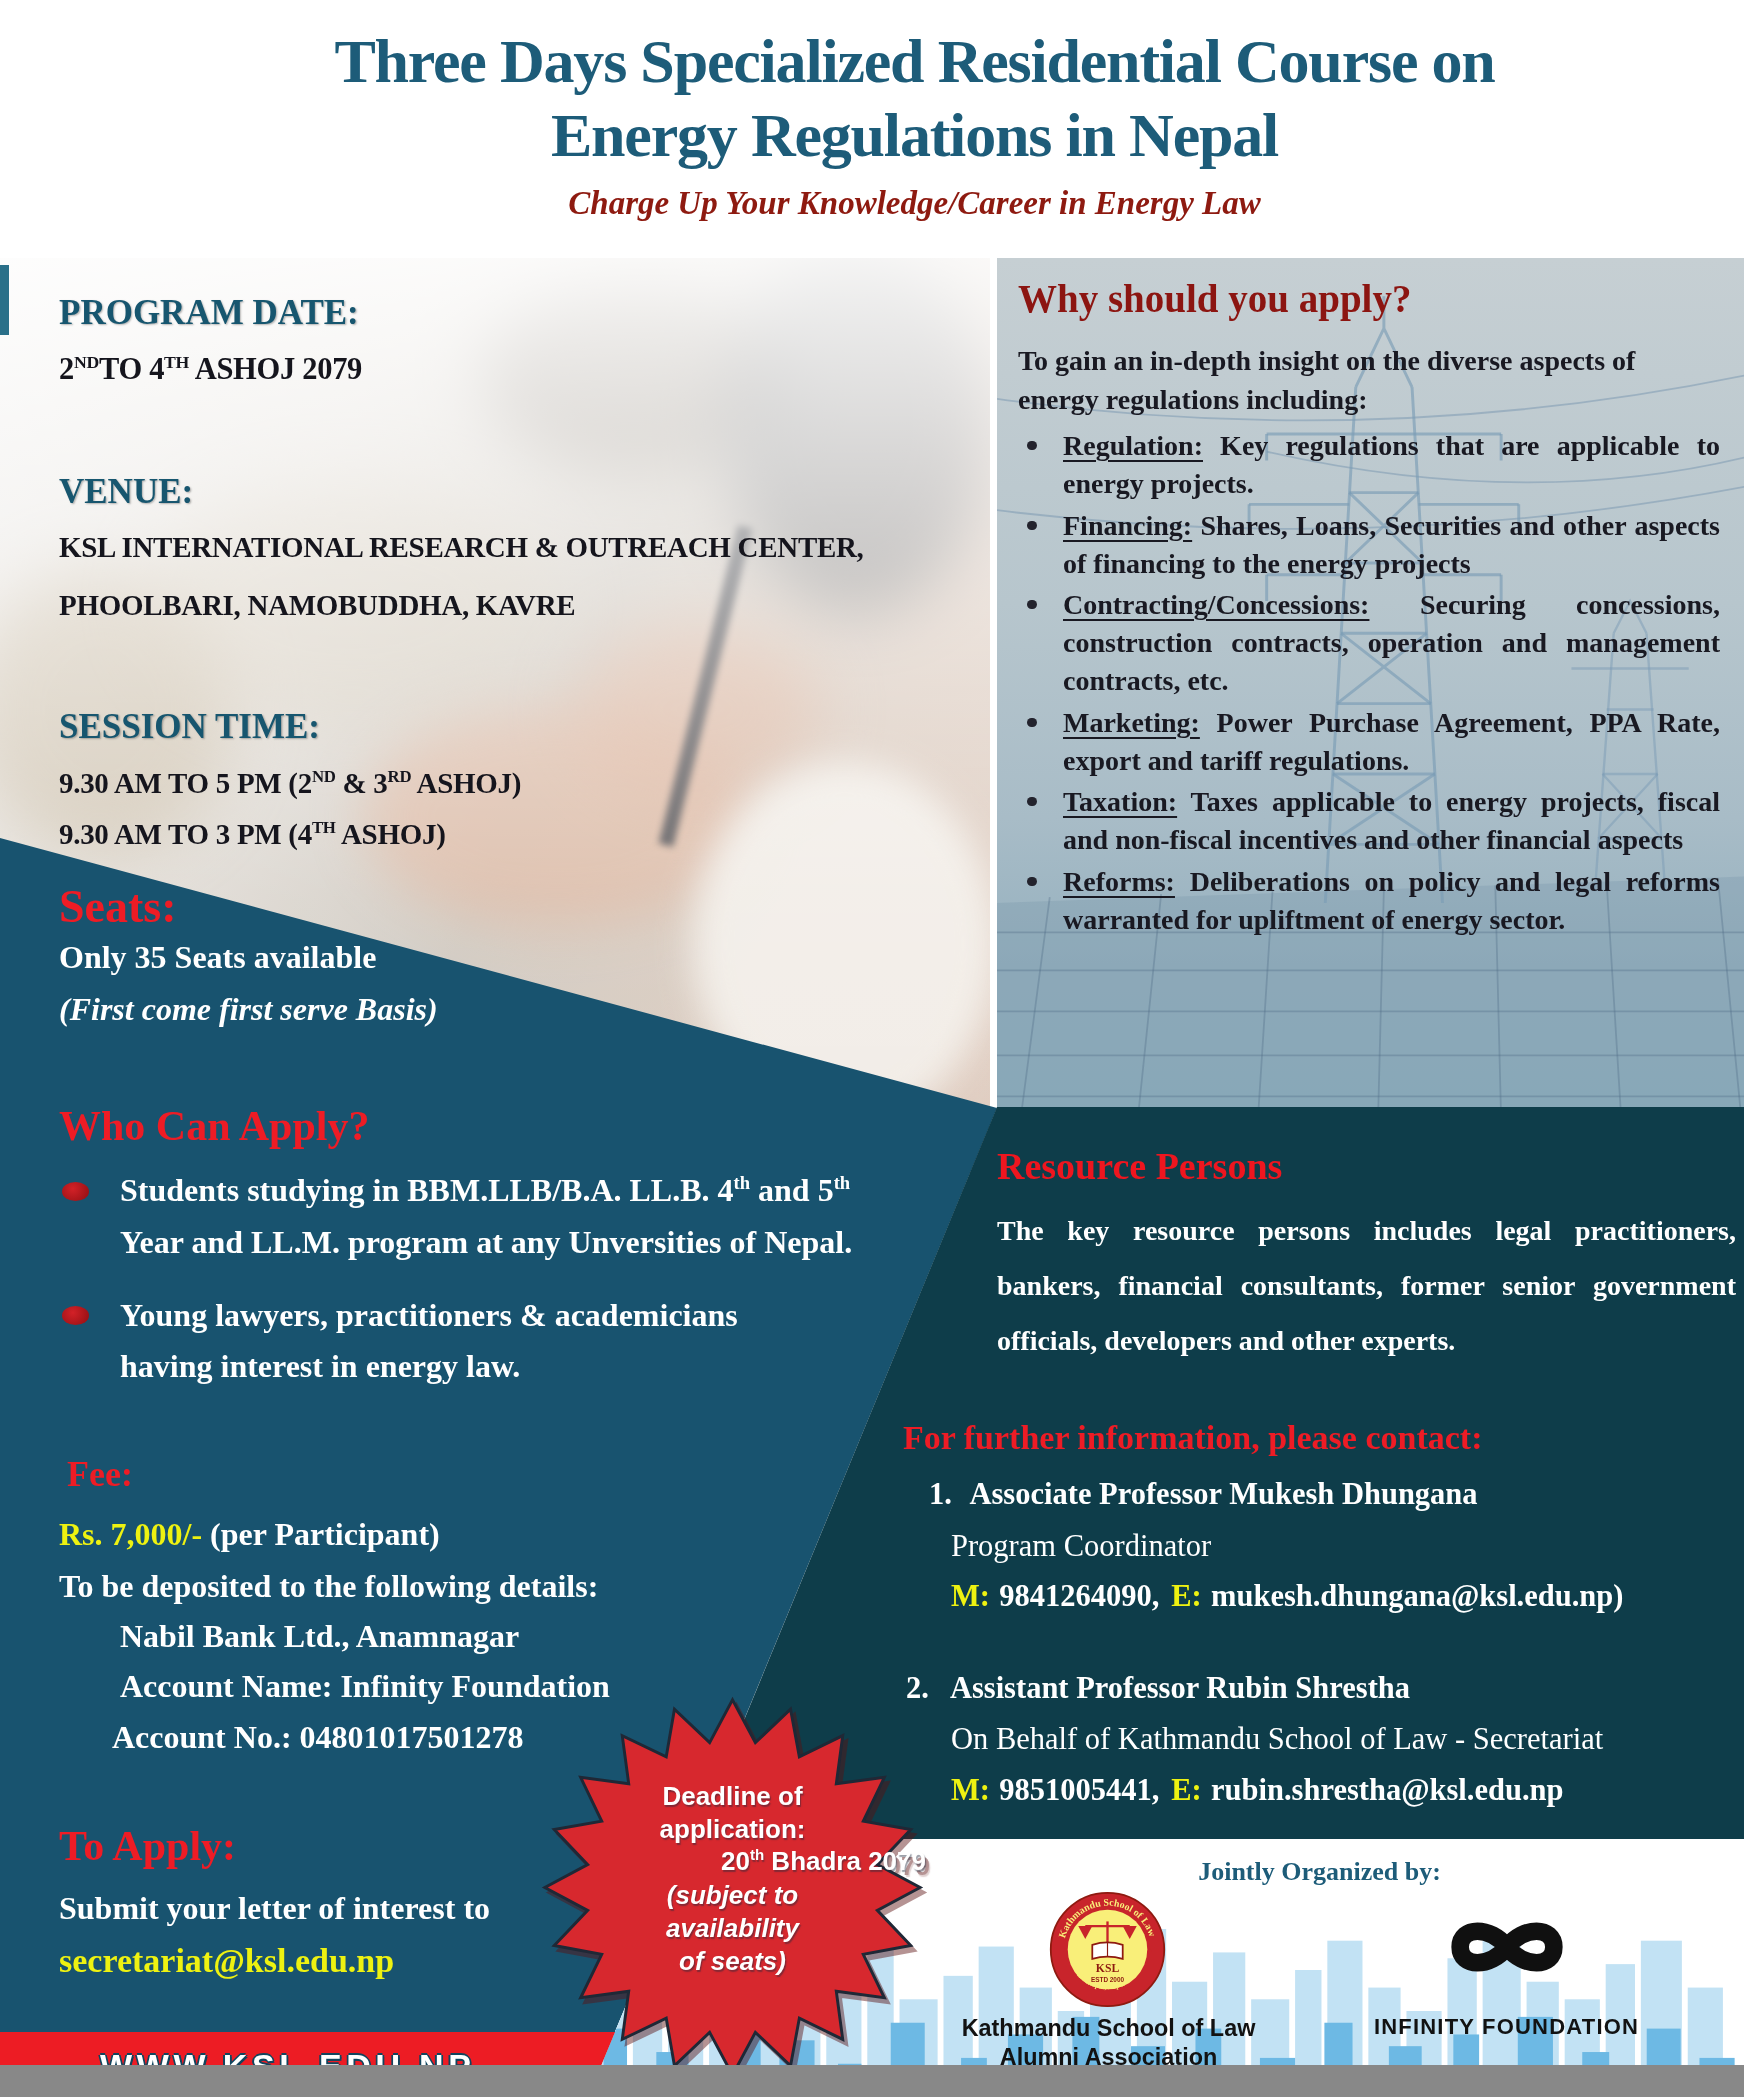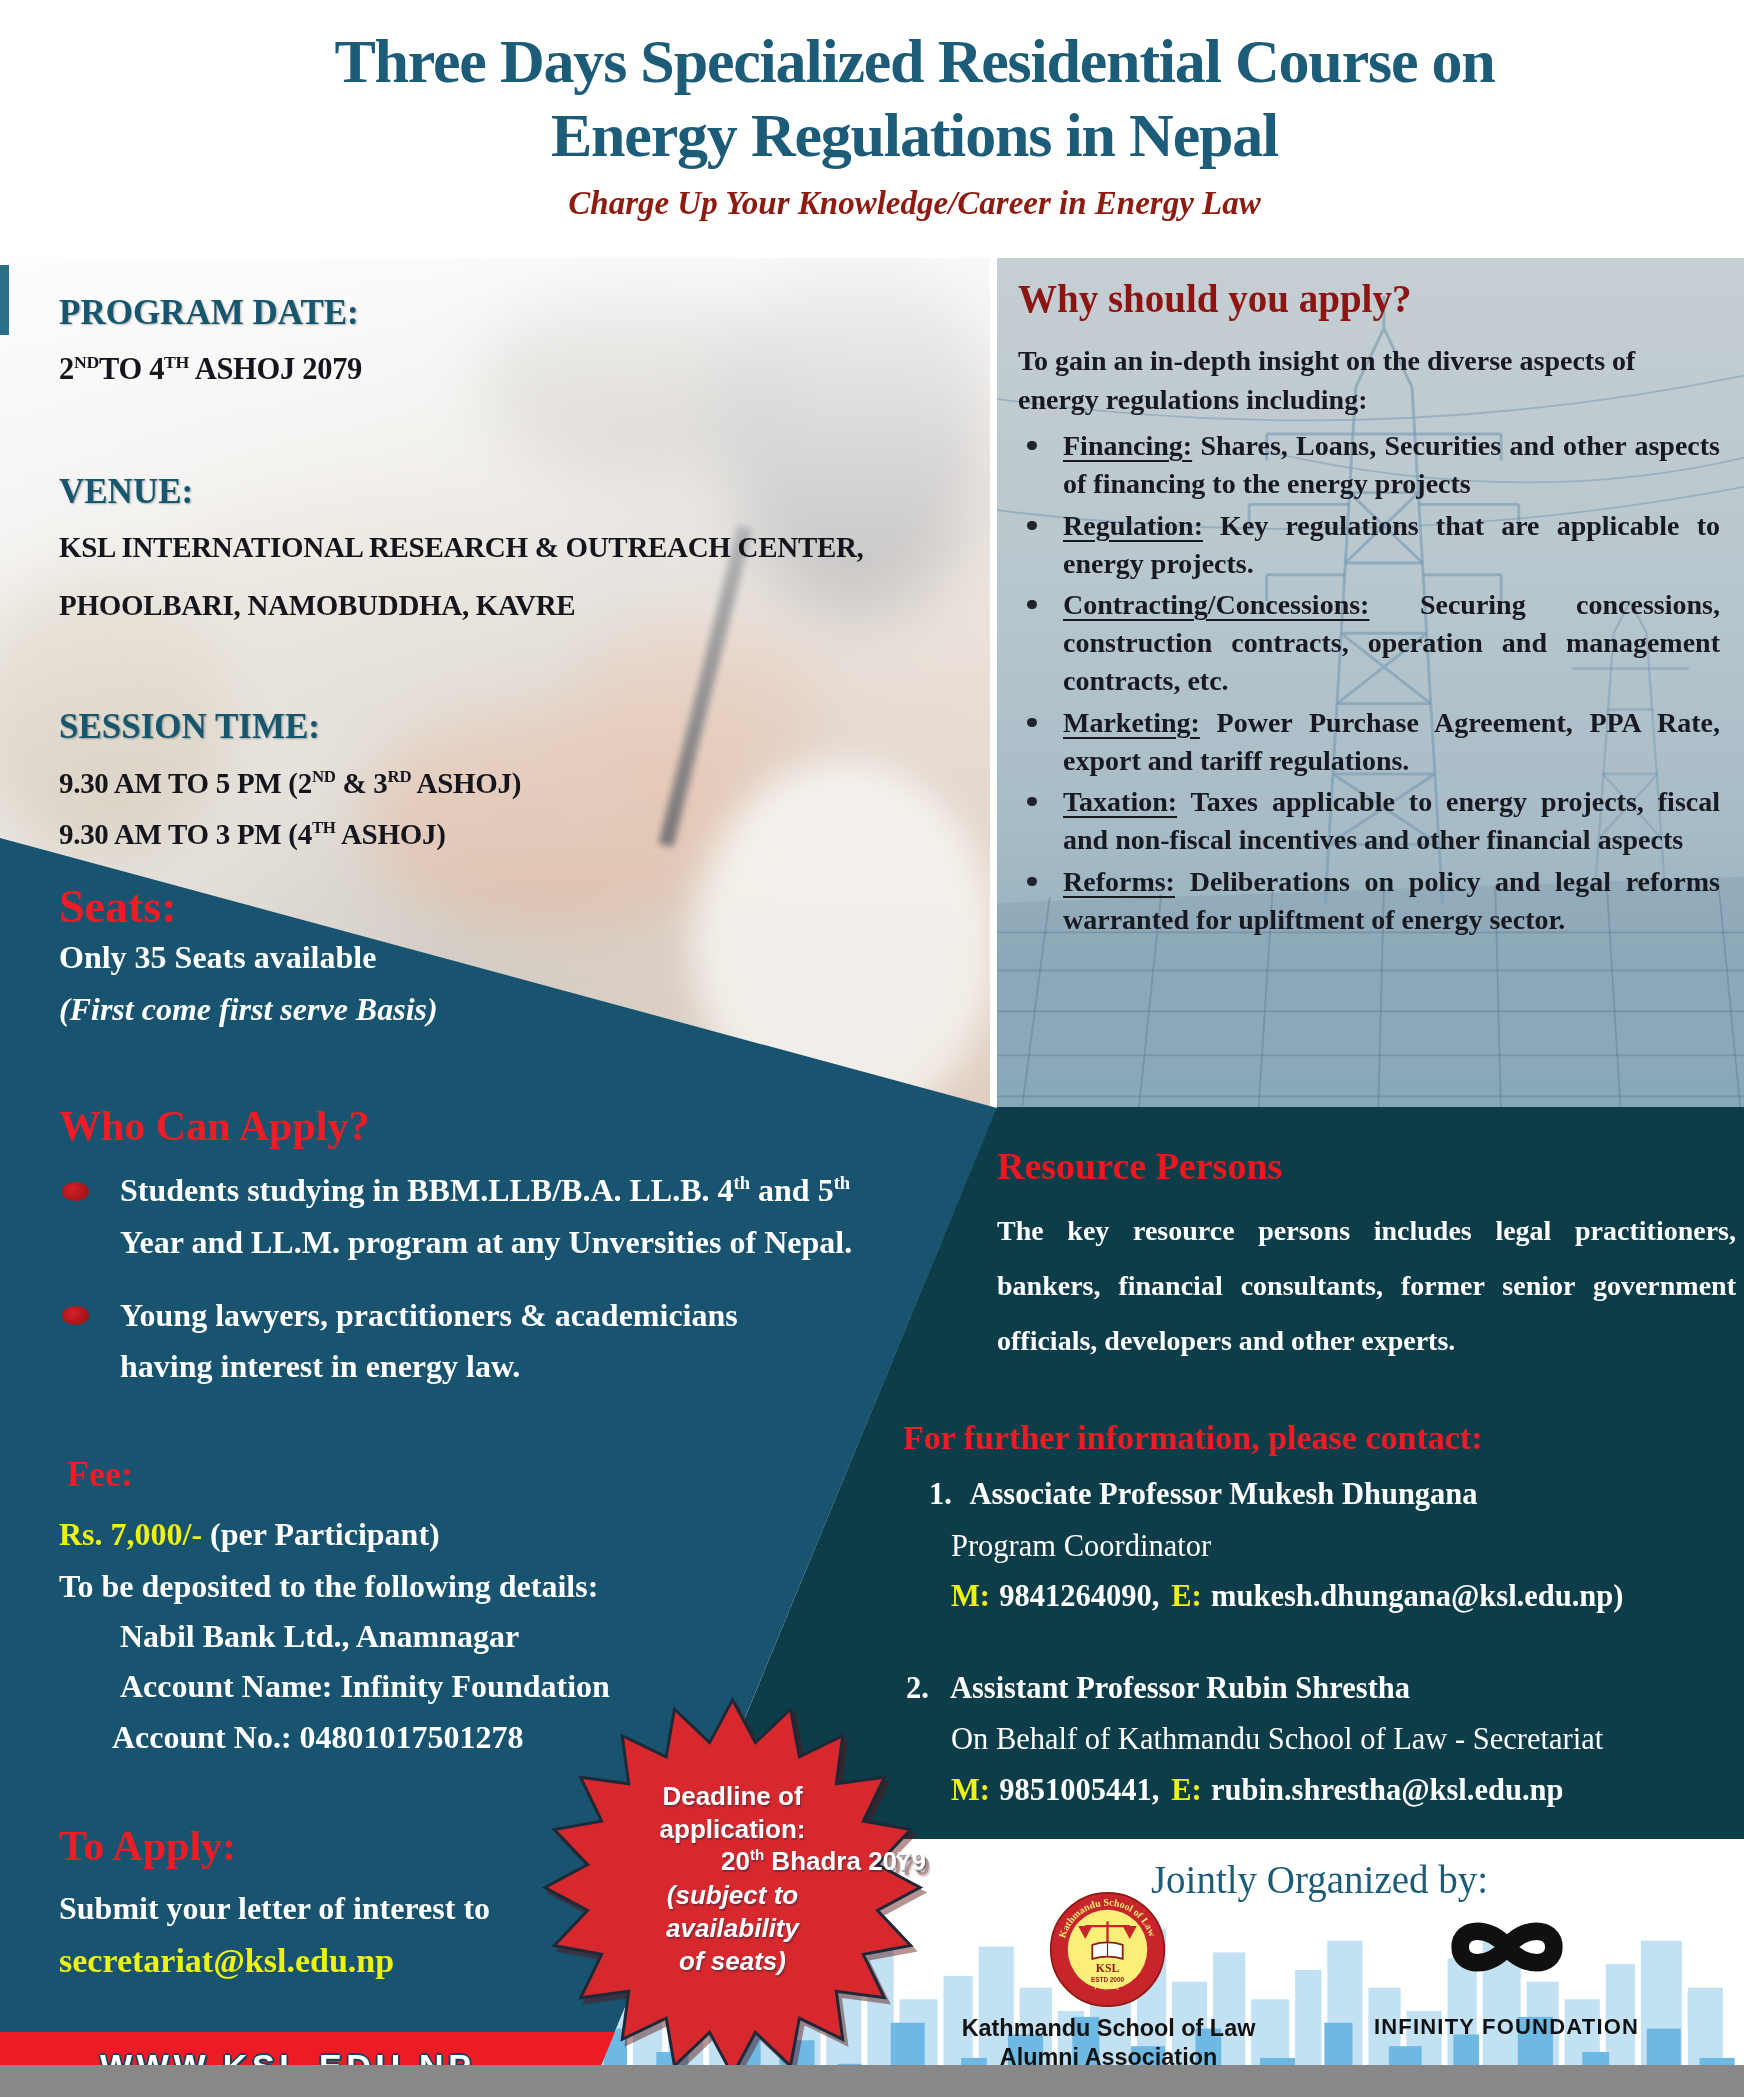--- a/index.html
+++ b/index.html
@@ -200,42 +200,42 @@
   <div class="line wb" style="left:112px;top:1719px;">Account No.:  04801017501278</div>
 
   <div class="line redhead" style="left:59px;top:1822px;font-size:42px;">To Apply:</div>
   <div class="line wb" style="left:59px;top:1890px;">Submit your letter of interest to</div>
   <div class="line wb yellow" style="left:59px;top:1942px;font-size:34px;">secretariat@ksl.edu.np</div>
 
   <div class="line" style="left:1018px;top:276px;font-weight:700;font-size:39px;color:#8c1511;">Why should you apply?</div>
   <div class="abs rcol" style="left:1018px;top:341px;width:702px;line-height:39px;text-align:left;">To gain an in-depth insight on the diverse aspects of energy regulations including:</div>
 
   <div class="abs" style="left:1018px;top:427px;width:702px;">
+    <div class="rbullet rcol"><span class="dot"></span><span class="lead">Regulation:</span><span> Key regulations that are applicable to energy projects.</span></div>
     <div class="rbullet rcol"><span class="dot"></span><span class="lead">Financing:</span><span> Shares, Loans, Securities and other aspects of financing to the energy projects</span></div>
-    <div class="rbullet rcol"><span class="dot"></span><span class="lead">Regulation:</span><span> Key regulations that are applicable to energy projects.</span></div>
     <div class="rbullet rcol"><span class="dot"></span><span class="lead">Contracting/Concessions:</span><span> Securing concessions, construction contracts, operation and management contracts, etc.</span></div>
     <div class="rbullet rcol"><span class="dot"></span><span class="lead">Marketing:</span><span> Power Purchase Agreement, PPA Rate, export and tariff regulations.</span></div>
     <div class="rbullet rcol"><span class="dot"></span><span class="lead">Taxation:</span><span> Taxes applicable to energy projects, fiscal and non-fiscal incentives and other financial aspects</span></div>
     <div class="rbullet rcol"><span class="dot"></span><span class="lead">Reforms:</span><span> Deliberations on policy and legal reforms warranted for upliftment of energy sector.</span></div>
   </div>
 
   <div class="line redhead" style="left:997px;top:1144px;font-size:38px;color:#ee161f;">Resource Persons</div>
   <div class="abs" style="left:997px;top:1203px;width:739px;font-weight:700;font-size:28px;line-height:55px;color:#fff;text-align:justify;">The key resource persons includes legal practitioners, bankers, financial consultants, former senior government officials, developers and other experts.</div>
 
   <div class="line redhead" style="left:903px;top:1419px;font-size:34px;">For further information, please contact:</div>
 
   <div class="line wb" style="left:906px;top:1477px;font-size:30.5px;margin-left:23px;"><span>1.</span><span style="margin-left:17.6px;">Associate Professor Mukesh Dhungana</span></div>
   <div class="line wb" style="left:951px;top:1529px;font-size:30.5px;font-weight:400;">Program Coordinator</div>
   <div class="line wb" style="left:951px;top:1579px;font-size:30.5px;"><span class="yellow">M:</span><span style="margin-left:9.4px;">9841264090,</span><span class="yellow" style="margin-left:11.7px;">E:</span><span style="margin-left:9.4px;">mukesh.dhungana@ksl.edu.np)</span></div>
 
   <div class="line wb" style="left:906px;top:1671px;font-size:30.5px;"><span>2.</span><span style="margin-left:21px;">Assistant Professor Rubin Shrestha</span></div>
   <div class="line wb" style="left:951px;top:1722px;font-size:30.5px;font-weight:400;">On Behalf of Kathmandu School of Law - Secretariat</div>
   <div class="line wb" style="left:951px;top:1773px;font-size:30.5px;"><span class="yellow">M:</span><span style="margin-left:9.4px;">9851005441,</span><span class="yellow" style="margin-left:11.7px;">E:</span><span style="margin-left:9.4px;">rubin.shrestha@ksl.edu.np</span></div>
 
-  <div class="abs" style="left:997px;top:1857px;width:645px;text-align:center;font-weight:400;font-size:39px;color:#1d5c79;">Jointly Organized by:</div>
+  <div class="abs" style="left:997px;top:1857px;width:645px;text-align:center;font-weight:700;font-size:26px;color:#1d5c79;">Jointly Organized by:</div>
 
   <svg class="abs" style="left:1049px;top:1891px;" width="117" height="117" viewBox="0 0 200 200">
     <defs>
       <path id="arcTop" d="M 25 100 A 75 75 0 0 1 175 100"></path>
       <path id="arcBot" d="M 32 100 A 68 68 0 0 0 168 100"></path>
     </defs>
     <circle cx="100" cy="100" r="97" fill="#c8242b"></circle>
     <circle cx="100" cy="100" r="97" fill="none" stroke="#8e1a10" stroke-width="3"></circle>
     <circle cx="100" cy="100" r="68" fill="#f9ef79"></circle>
     <text font-family="Liberation Serif, serif" font-size="17" font-weight="bold" fill="#f9ef79"><textPath href="#arcTop" startOffset="8%">Kathmandu School of Law</textPath></text>

